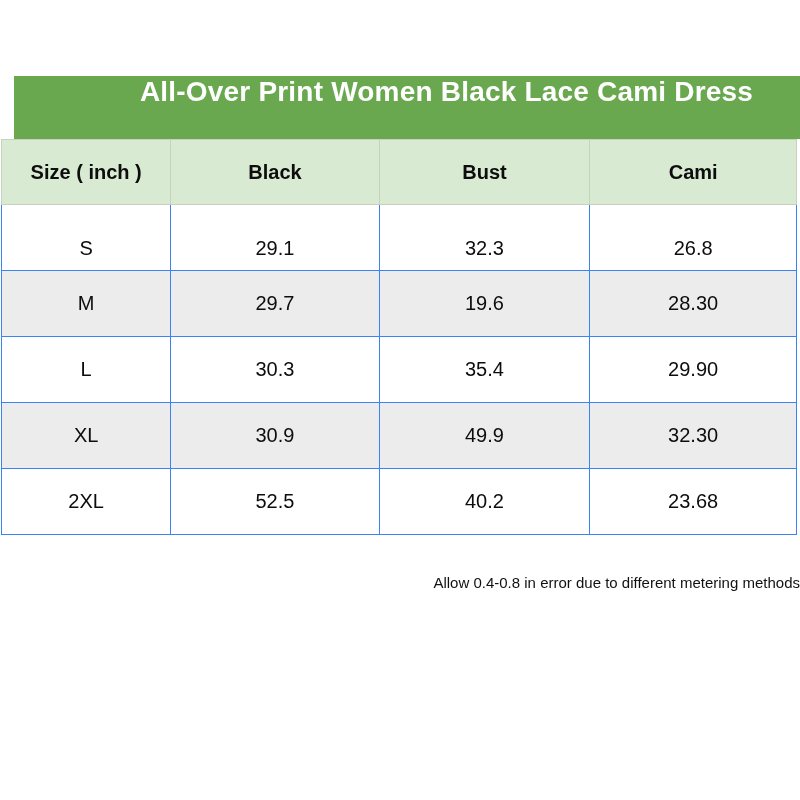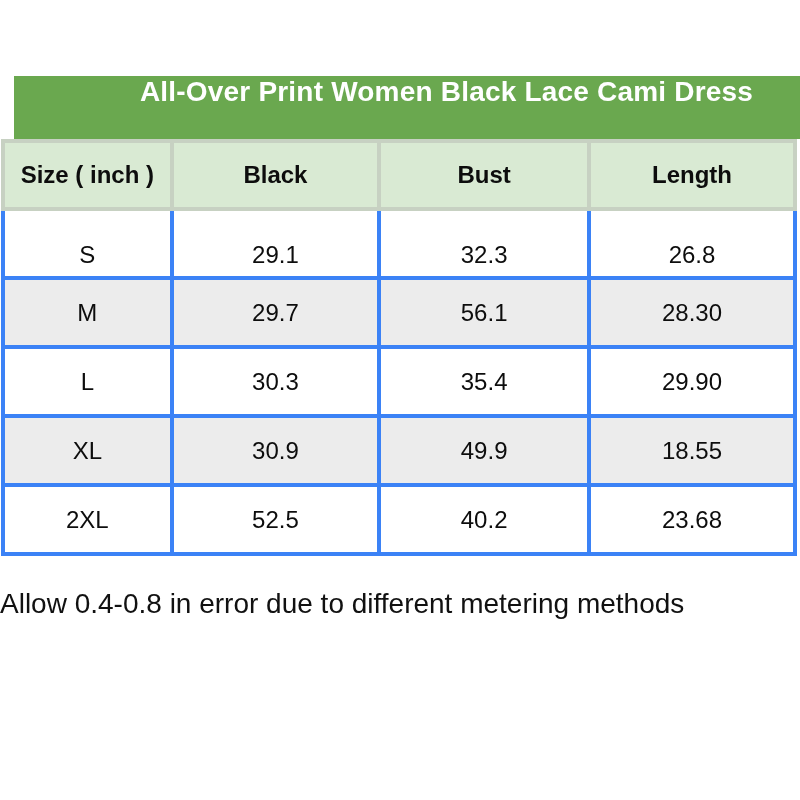--- a/index.html
+++ b/index.html
@@ -34,24 +34,24 @@
     letter-spacing: 0.2px;
     white-space: nowrap;
   }
   table.size-table {
     margin-left: 1px;
     width: 796px;
     border-collapse: collapse;
     table-layout: fixed;
   }
   .size-table th, .size-table td {
-    border: 4px solid #3b82f6;
+    border: 1px solid #3b82f6;
     text-align: center;
     vertical-align: middle;
-    font-size: 24px;
+    font-size: 20px;
     padding: 0;
     overflow: hidden;
   }
   .size-table th {
     background: #d9ead3;
     border-color: #c7d1c2;
     height: 64px;
     font-weight: bold;
   }
   .size-table td {
@@ -65,22 +65,22 @@
   .size-table tbody tr:first-child td {
     padding-top: 22px;
     height: 43px;
   }
   col.c1 { width: 21.3%; }
   col.c2 { width: 26.2%; }
   col.c3 { width: 26.5%; }
   col.c4 { width: 26.0%; }
   .footer {
     margin-top: 32px;
-    text-align: left;
-    font-size: 28px;
+    text-align: right;
+    font-size: 15px;
     line-height: 31px;
     color: #111111;
   }
   .footer .bold {
     font-weight: bold;
   }
 </style>
 </head>
 <body>
 
@@ -95,47 +95,47 @@
       <col class="c1">
         <col class="c2">
         <col class="c3">
         <col class="c4">
     </colgroup>
     <thead>
       <tr>
         <th>Size ( inch )</th>
         <th>Black</th>
         <th>Bust</th>
-        <th>Length</th>
+        <th>Cami</th>
       </tr>
     </thead>
     <tbody>
       <tr>
         <td>S</td>
         <td>29.1</td>
         <td>32.3</td>
         <td>26.8</td>
       </tr>
       <tr>
         <td>M</td>
         <td>29.7</td>
-        <td>56.1</td>
+        <td>19.6</td>
         <td>28.30</td>
       </tr>
       <tr>
         <td>L</td>
         <td>30.3</td>
         <td>35.4</td>
         <td>29.90</td>
       </tr>
       <tr>
         <td>XL</td>
         <td>30.9</td>
         <td>49.9</td>
-        <td>18.55</td>
+        <td>32.30</td>
       </tr>
       <tr>
         <td>2XL</td>
         <td>52.5</td>
         <td>40.2</td>
         <td>23.68</td>
       </tr>
     </tbody>
   </table>
 

